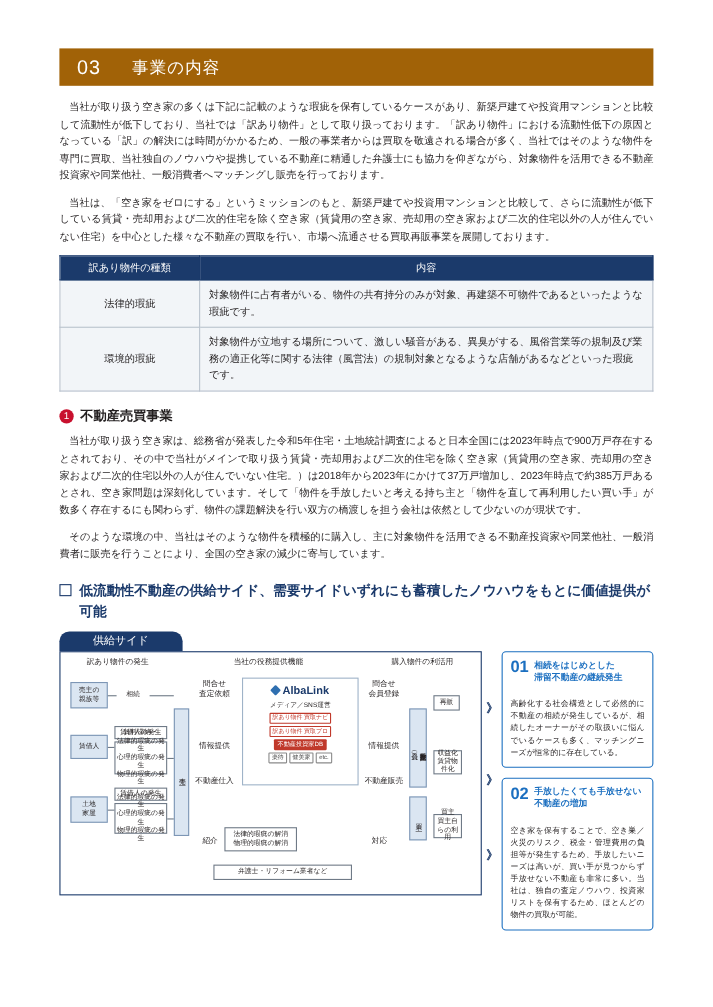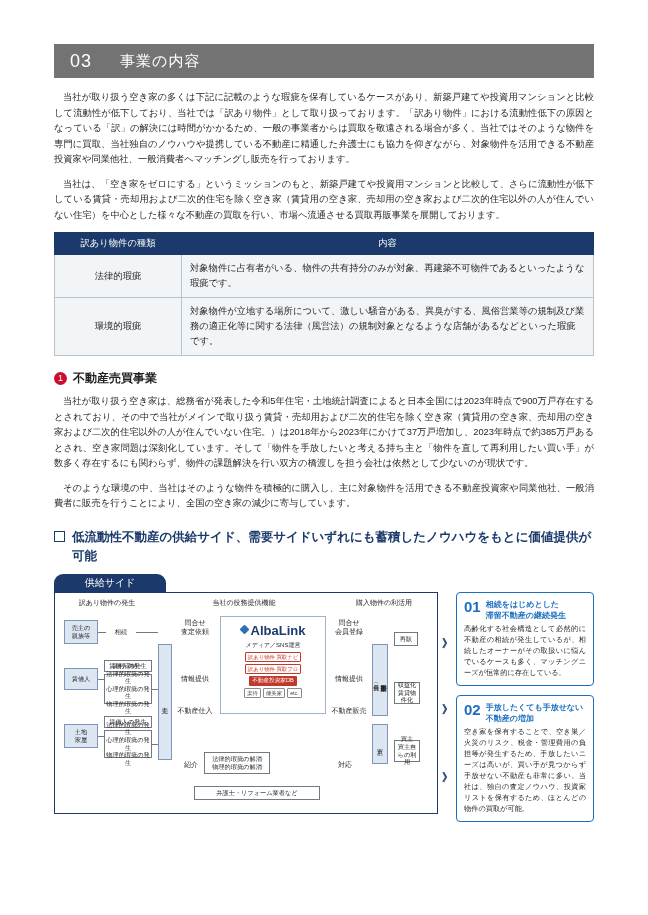--- a/index.html
+++ b/index.html
@@ -21,21 +21,21 @@
     overflow: hidden;
   }
 
   
   .header-bar {
     position: absolute;
     left: 54px;
     top: 44px;
     width: 540px;
     height: 34px;
-    background: #737373;
+    background: #a16207;
     display: flex;
     align-items: center;
     padding-left: 16px;
     box-sizing: border-box;
   }
   .header-num {
     color: #ffffff;
     font-size: 18px;
     letter-spacing: 1px;
     font-weight: normal;
@@ -200,21 +200,21 @@
   .logo-box {
     position: absolute;
     box-sizing: border-box;
     border: 1px solid #9fb3c8;
     background: #ffffff;
     display: flex;
     flex-direction: column;
     align-items: center;
   }
   .logo-title {
-    font-size: 13px;
+    font-size: 10px;
     font-weight: bold;
     color: #1b3a6b;
     margin-top: 2px;
   }
   .logo-mark {
     display: inline-block;
     width: 7px;
     height: 7px;
     background: #2f6fb0;
     border-radius: 1px;
@@ -283,23 +283,24 @@
   }
   .card-title {
     font-size: 8px;
     font-weight: bold;
     color: #1b6fc0;
     line-height: 11px;
   }
   .card-body {
     font-size: 7.2px;
     line-height: 11px;
-    margin-top: 2px;
+    margin-top: 14px;
     text-align: justify;
     color: #231f20;
+    font-family: Liberation Serif, serif;
   }
   .chev {
     position: absolute;
     color: #1b3a6b;
     font-size: 11px;
     font-weight: bold;
   }
 </style>
 </head>
 <body>

